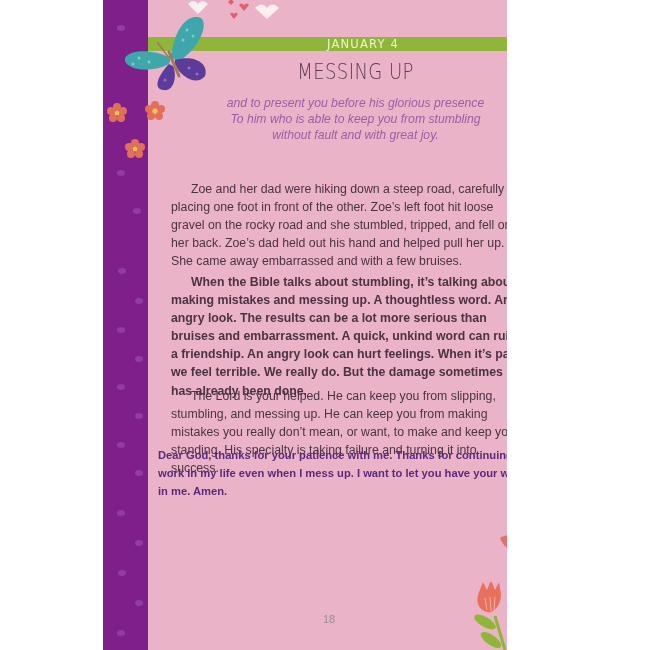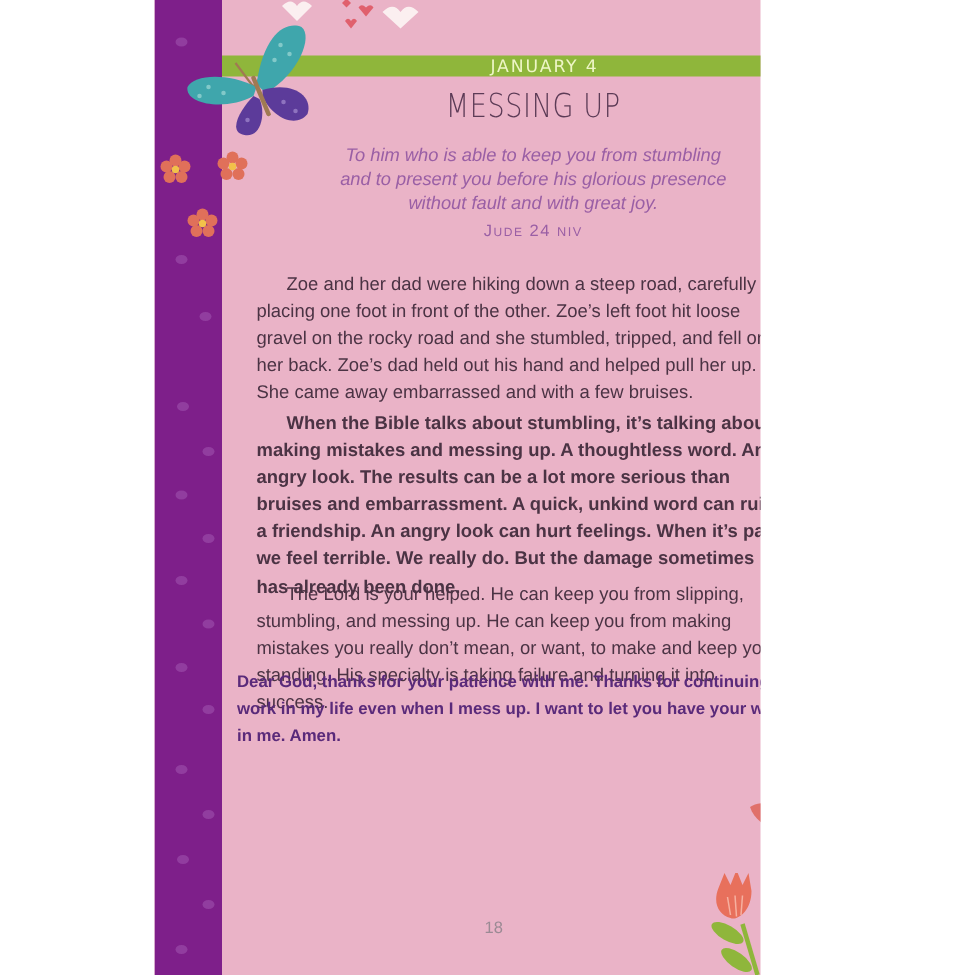--- a/index.html
+++ b/index.html
@@ -141,28 +141,23 @@
     <g fill="#f2c14a">
         <circle cx="14" cy="18" r="2.5"></circle>
         <circle cx="52" cy="16" r="2.5"></circle>
         <circle cx="32" cy="54" r="2.5"></circle>
       </g>
   </svg>
 
   <div class="title">MESSING UP</div>
 
   <div class="verse">
+    <div>and to present you before his glorious presence</div>
     <div>To him who is able to keep you from stumbling</div>
-    <div>and to present you before his glorious presence</div>
     <div>without fault and with great joy.</div>
-  </div>
-  <div class="verse-ref">
-    <span class="sc" style="font-variant: small-caps; font-size:11px;">Jude</span>
-    <span>24</span>
-    <span class="sc">NIV</span>
   </div>
 
   <div class="body para1">
       <p>Zoe and her dad were hiking down a steep road, carefully placing one foot in front of the other. Zoe’s left foot hit loose gravel on the rocky road and she stumbled, tripped, and fell onto her back. Zoe’s dad held out his hand and helped pull her up. She came away embarrassed and with a few bruises.</p>
     </div>
   <div class="body para2">
       <p>When the Bible talks about stumbling, it’s talking about making mistakes and messing up. A thoughtless word. An angry look. The results can be a lot more serious than bruises and embarrassment. A quick, unkind word can ruin a friendship. An angry look can hurt feelings. When it’s past, we feel terrible. We really do. But the damage sometimes has already been done.</p>
     </div>
   <div class="body para3">
       <p>The Lord is your helped. He can keep you from slipping, stumbling, and messing up. He can keep you from making mistakes you really don’t mean, or want, to make and keep you standing. His specialty is taking failure and turning it into success.</p>

